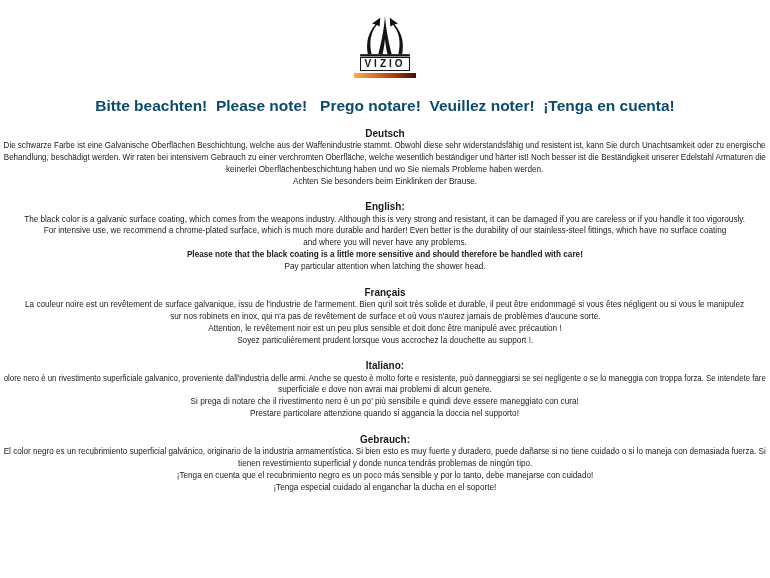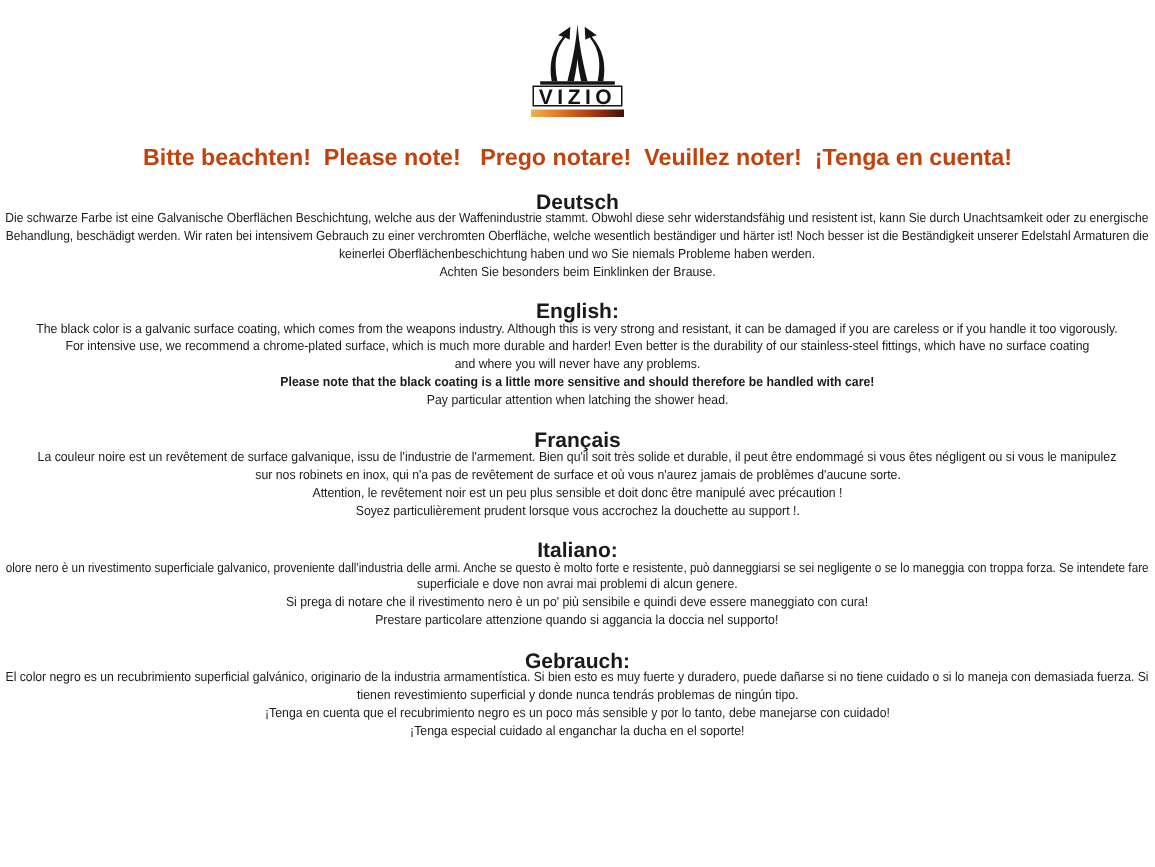--- a/index.html
+++ b/index.html
@@ -14,43 +14,43 @@
   .logo{
     margin:14px auto 0;
     width:64px;
     display:flex;flex-direction:column;align-items:center;
   }
   .logo svg{display:block;}
   .brand-box{
     margin-top:-1px;
     border:1.5px solid #141414;
     padding:0px 3px;
-    font-size:14px;font-weight:bold;letter-spacing:3px;
+    font-size:10px;font-weight:bold;letter-spacing:3px;
     line-height:12px;
     color:#141414;
   }
   .brand-bar{
     margin-top:2px;
     width:62px;height:4.5px;
     background:linear-gradient(to right,#f2b14b 0%,#e07828 30%,#b03a10 65%,#3f100a 100%);
   }
   .headline{
     margin-top:16px;
     height:24px;
     display:flex;justify-content:center;align-items:center;
     font-size:15.5px;font-weight:bold;
     white-space:pre;
-    color:#c2410c;
+    color:#0c4a6e;
   }
   .sections{margin-top:10px;}
   .section{margin-bottom:13.5px;}
   .sec-heading{
     height:12.5px;line-height:12.5px;
     display:flex;justify-content:center;
-    font-size:14px;font-weight:bold;
+    font-size:10px;font-weight:bold;
     white-space:pre;
   }
   .row{
     height:11.9px;
     display:flex;justify-content:center;align-items:center;
     white-space:pre;
     overflow:visible;
   }
   .fit{
     display:inline-block;

